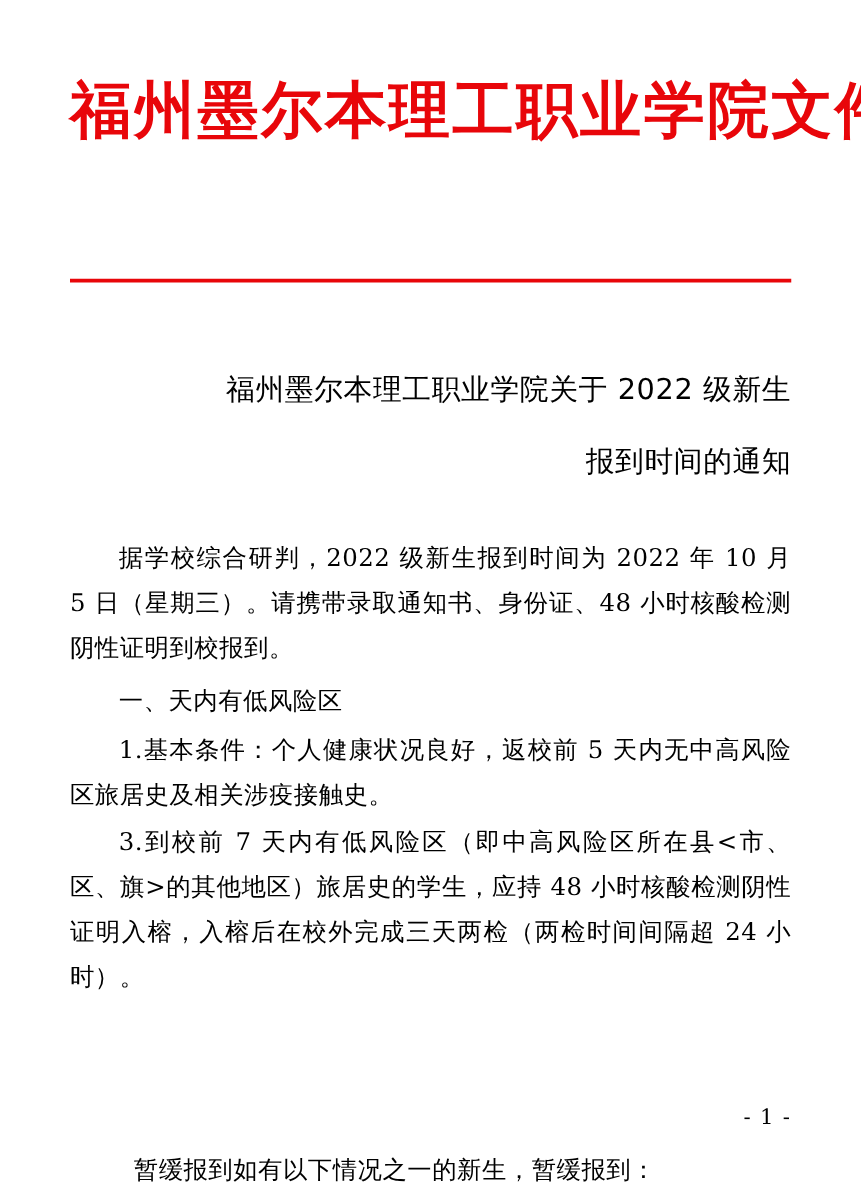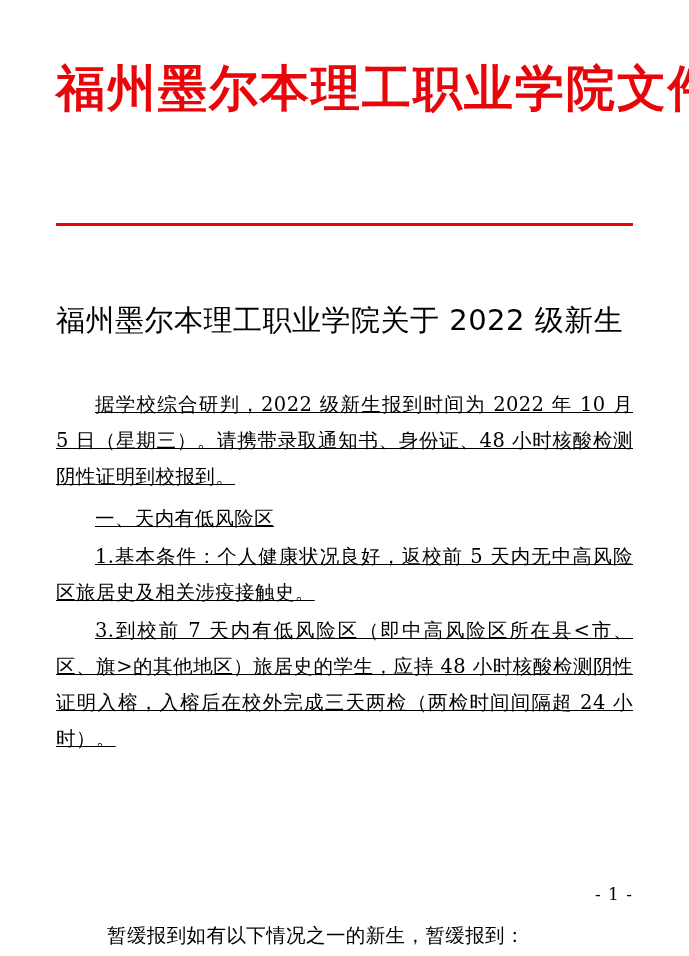--- a/index.html
+++ b/index.html
@@ -36,43 +36,42 @@
     white-space: nowrap;
   }
   .red-rule {
     margin-top: 104px;
     height: 3px;
     background: #e8060a;
     width: 100%;
   }
   .title-block {
     margin-top: 58px;
-    text-align: left;
+    text-align: right;
     font-family: "DejaVu Sans", "Liberation Sans", sans-serif;
-    font-size: 29px;
+    font-size: 23px;
     line-height: 2.5;
     letter-spacing: 0.5px;
   }
   .title-line {
     display: block;
     white-space: nowrap;
   }
   .body-block {
     margin-top: 30px;
     font-family: "DejaVu Serif", "Liberation Serif", serif;
     font-size: 19.5px;
     line-height: 1.85;
     text-align: justify;
     text-justify: inter-ideograph;
     letter-spacing: 0.4px;
   }
   .para {
     text-indent: 2em;
     margin: 0 0 2px 0;
-    text-decoration: underline;
   }
   .para.spaced {
     margin-bottom: 6px;
   }
   .page-number {
     position: absolute;
     right: 56px;
     top: 884px;
     font-family: "DejaVu Serif", "Liberation Serif", serif;
     font-size: 17px;
@@ -96,20 +95,21 @@
 <div class="page">
 
   <div class="doc-header">
     <div class="doc-header-title">福州墨尔本理工职业学院文件</div>
   </div>
 
   <div class="red-rule"></div>
 
   <div class="title-block">
     <span class="title-line">福州墨尔本理工职业学院关于 2022 级新生</span>
+    <span class="title-line">报到时间的通知</span>
   </div>
 
   <div class="body-block">
     <p class="para spaced">据学校综合研判，2022 级新生报到时间为 2022 年 10 月 5 日（星期三）。请携带录取通知书、身份证、48 小时核酸检测阴性证明到校报到。</p>
     <p class="para">一、天内有低风险区</p>
     <p class="para">1.基本条件：个人健康状况良好，返校前 5 天内无中高风险区旅居史及相关涉疫接触史。</p>
     <p class="para">3.到校前 7 天内有低风险区（即中高风险区所在县&lt;市、区、旗&gt;的其他地区）旅居史的学生，应持 48 小时核酸检测阴性证明入榕，入榕后在校外完成三天两检（两检时间间隔超 24 小时）。</p>
   </div>
 
   <div class="page-number">- 1 -</div>

